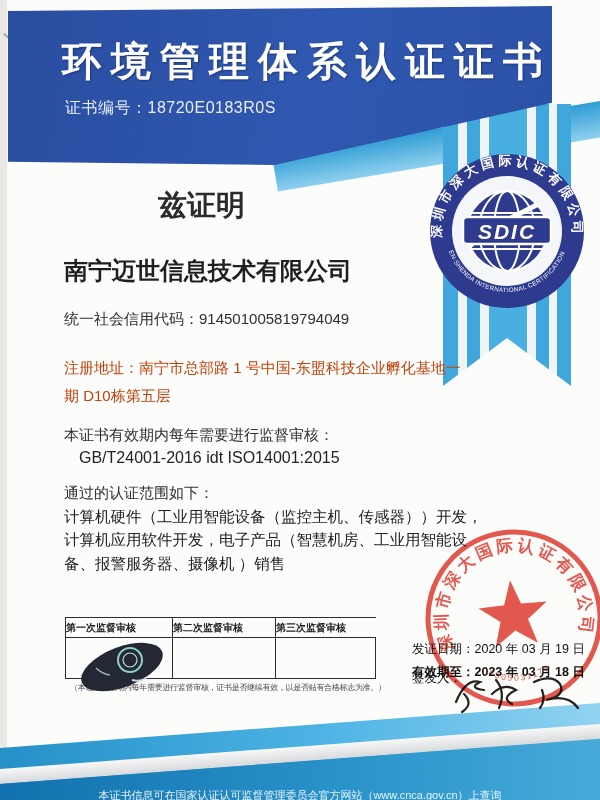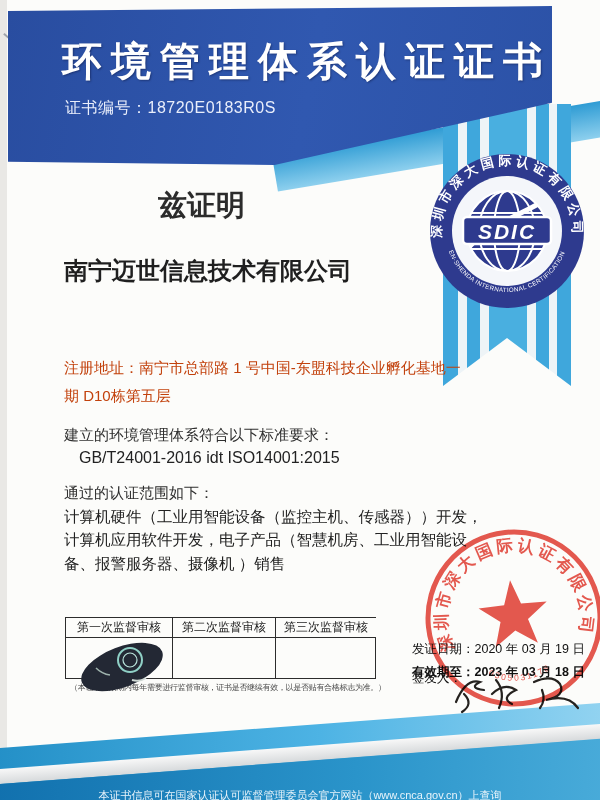--- a/index.html
+++ b/index.html
@@ -32,21 +32,21 @@
   .credit{position:absolute;left:64px;top:310px;font-size:15px;color:#2e2e2e;z-index:5;}
   .addr{position:absolute;left:64px;top:354px;width:408px;font-size:15px;line-height:1.85;color:#c2410c;z-index:5;}
   .std-intro{position:absolute;left:64px;top:426px;font-size:15px;color:#2e2e2e;z-index:5;}
   .std{position:absolute;left:64px;top:449px;font-size:16px;color:#222;z-index:5;margin-left:15px;}
   .scope-intro{position:absolute;left:64px;top:484px;font-size:15px;color:#2e2e2e;z-index:5;}
   .scope{position:absolute;left:64px;top:505px;width:424px;font-size:15.5px;line-height:1.5;color:#222;z-index:5;}
   
   .audit{position:absolute;left:65px;top:617px;width:311px;z-index:5;
     display:grid;grid-template-columns:107px 103px 101px;}
   .audit .hcell{border:1px solid #2c2c2c;border-right-width:0;height:19px;line-height:19px;
-    text-align:center;font-size:12px;color:#1d1d1d;}
+    text-align:left;font-size:10px;color:#1d1d1d;font-weight:bold;}
   .audit .hcell:last-child{border-right-width:1px;}
   .audit .bcell{border:1px solid #2c2c2c;border-top-width:0;border-right-width:0;height:40px;}
   .audit .bcell:last-child{border-right-width:1px;}
   .stamp{position:absolute;left:72px;top:638px;z-index:6;}
   .note{position:absolute;left:70px;top:682px;font-size:8px;color:#4a4a4a;letter-spacing:-.3px;
     white-space:nowrap;z-index:5;}
   
   .issue-date{position:absolute;left:412px;top:641px;font-size:12.5px;color:#111;z-index:5;}
   .valid-until{position:absolute;left:412px;top:664px;font-size:12.5px;color:#111;z-index:5;font-weight:bold;}
   .issuer{position:absolute;left:412px;top:670px;font-size:12.5px;color:#111;z-index:5;}
@@ -109,22 +109,23 @@
       <circle cx="79" cy="79" r="40" fill="none" stroke="#ffffff" stroke-width="2"></circle>
     </g>
     <g>
       <rect x="35" y="65" width="88" height="27" rx="4" fill="#2e3a8e" stroke="#ffffff" stroke-width="2.5"></rect>
       <text x="79" y="87" text-anchor="middle" font-size="21" font-weight="bold" font-style="italic" letter-spacing="2" fill="#ffffff">SDIC</text>
     </g>
   </svg>
 
   <div class="certify">兹证明</div>
   <div class="company">南宁迈世信息技术有限公司</div>
+  <div class="credit">统一社会信用代码：914501005819794049</div>
   <div class="addr">注册地址：南宁市总部路 1 号中国-东盟科技企业孵化基地一期 D10栋第五层</div>
-  <div class="std-intro">建立的环境管理体系符合以下标准要求：</div>
+  <div class="std-intro">本证书有效期内每年需要进行监督审核：</div>
   <div class="std">GB/T24001-2016 idt ISO14001:2015</div>
   <div class="scope-intro">通过的认证范围如下：</div>
   <div class="scope">计算机硬件（工业用智能设备（监控主机、传感器））开发，计算机应用软件开发，电子产品（智慧机房、工业用智能设备、报警服务器、摄像机 ）销售</div>
 
   <div class="audit">
     <div class="hcell">第一次监督审核</div>
     <div class="hcell">第二次监督审核</div>
     <div class="hcell">第三次监督审核</div>
     <div class="bcell"></div>
     <div class="bcell"></div>

